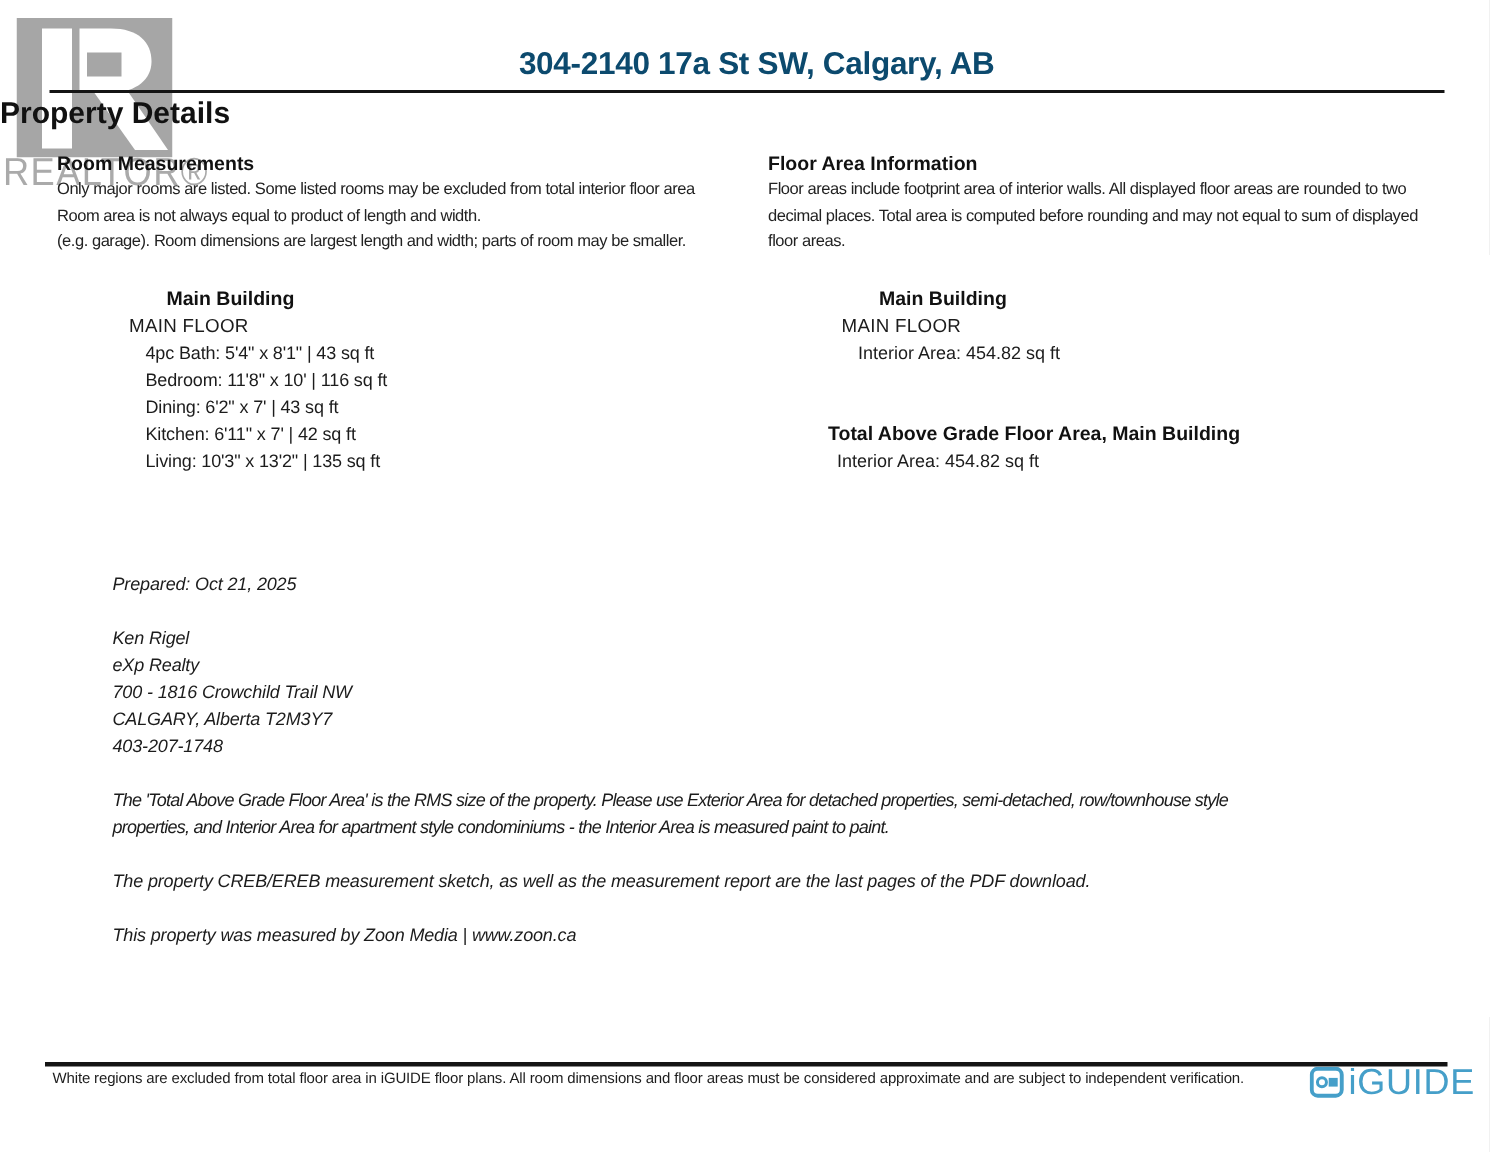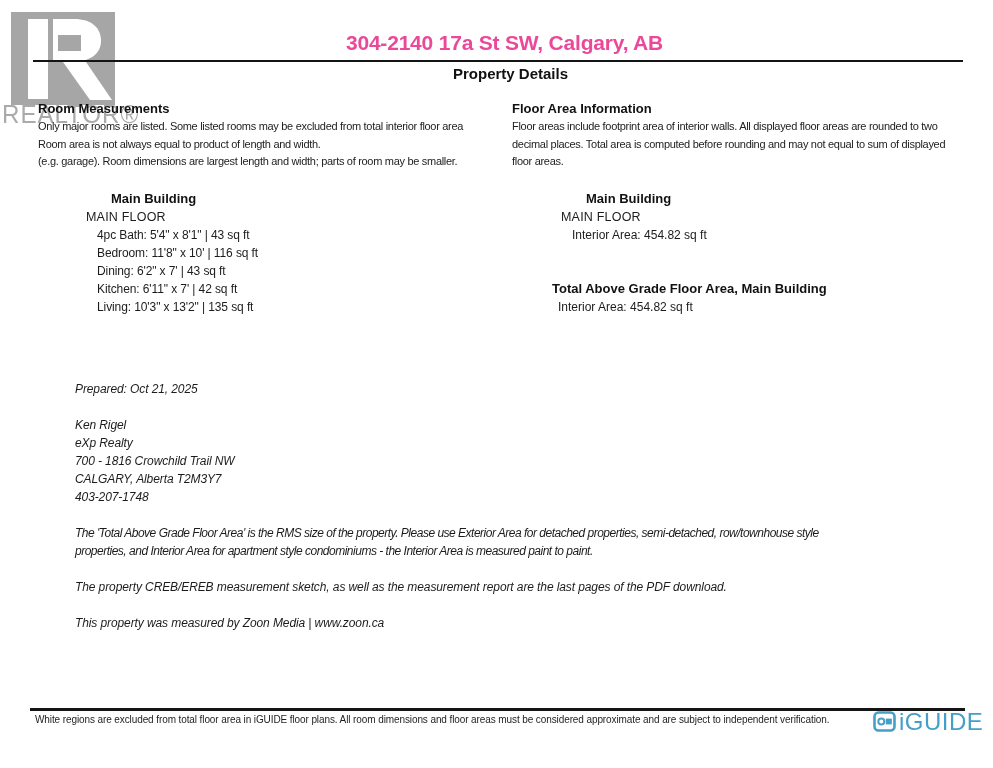--- a/index.html
+++ b/index.html
@@ -15,27 +15,27 @@
     position:absolute; left:2px; top:99px; z-index:1;
     font-size:26px; font-weight:400; color:#9c9c9c; opacity:.85;
     letter-spacing:1px; transform:scaleX(.93); transform-origin:left top;
     white-space:nowrap;
   }
 
   
   .title {
     position:absolute; left:0; right:0; top:31px; z-index:2;
     text-align:center; font-size:21px; font-weight:bold; letter-spacing:-0.2px;
-    color:#ec4899;
+    color:#0c4a6e;
     padding-left:16px;
   }
   .rule-top { position:absolute; left:33px; width:930px; top:60px; height:2px; background:#141414; z-index:3; }
   .subtitle {
     position:absolute; left:0; right:0; top:65px; z-index:2;
-    text-align:center; font-size:15px; font-weight:bold; color:#111;padding-left:28px;
+    text-align:left; font-size:20px; font-weight:bold; color:#111;
   }
 
   
   .intro { position:absolute; top:101px; z-index:2; }
   .intro.left  { left:38px; }
   .intro.right { left:512px; }
   .intro h3 { margin:0 0 2px 0; font-size:13px; font-weight:bold; color:#111; }
   .intro .iline { font-size:11px; line-height:17.5px; letter-spacing:-0.3px; white-space:nowrap; color:#222; }
 
   

